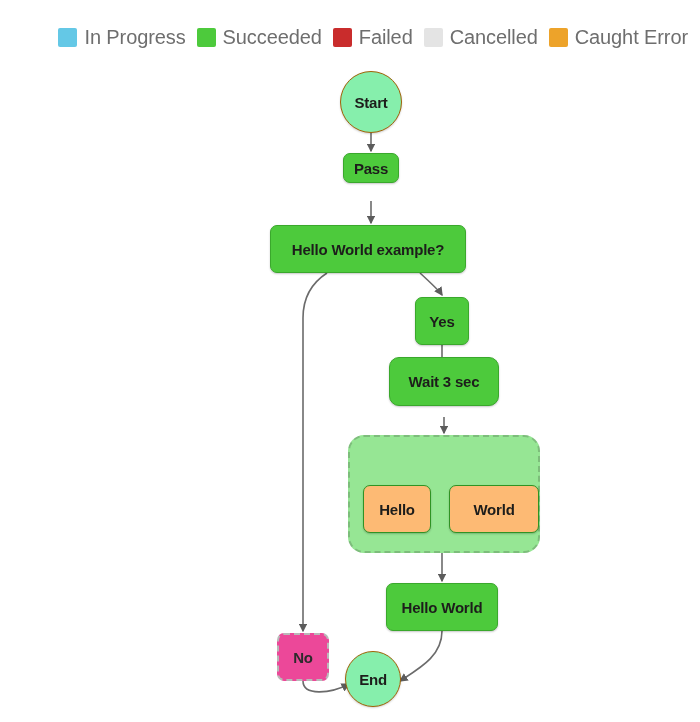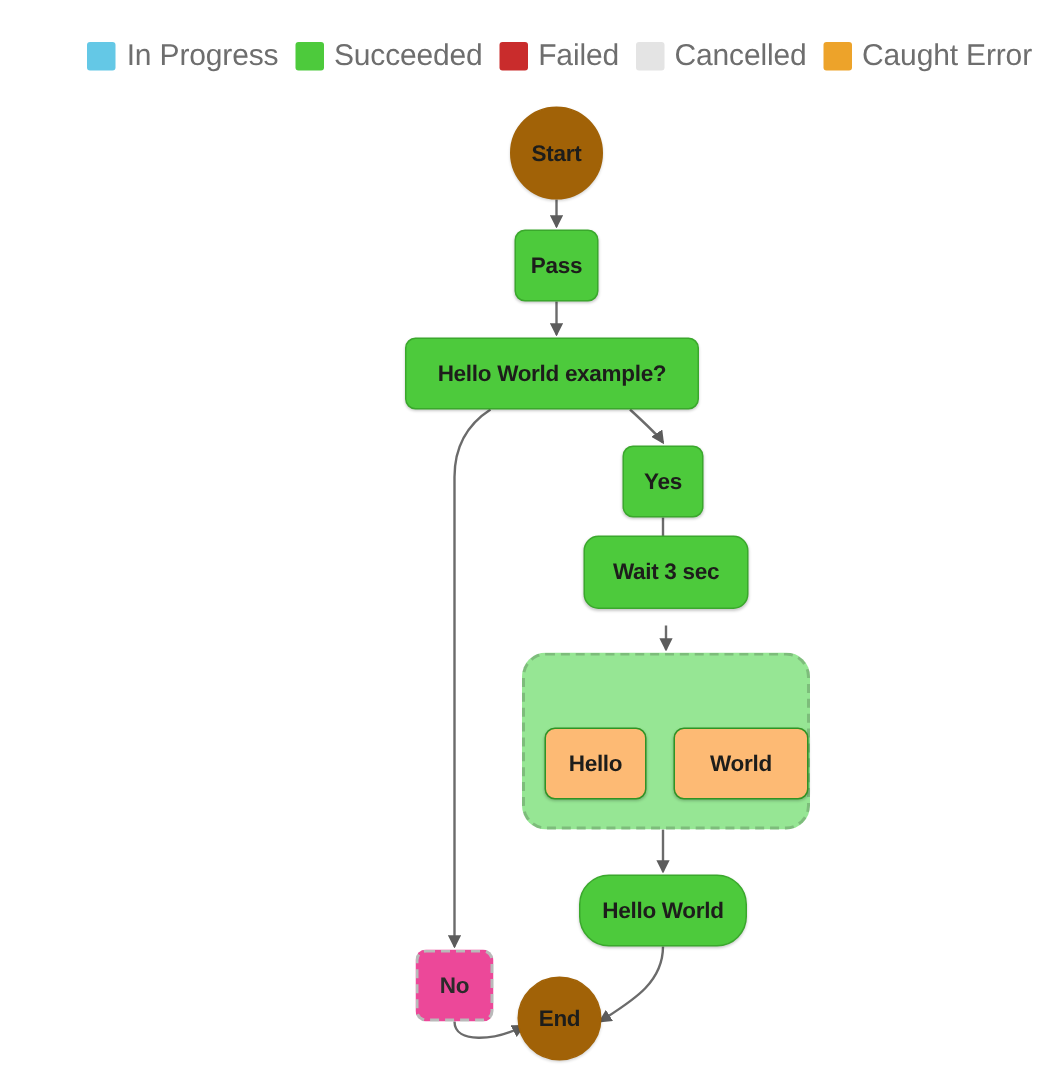--- a/index.html
+++ b/index.html
@@ -73,21 +73,21 @@
     font-size: 15px;
     font-weight: bold;
     color: #1d1d1b;
     text-align: center;
     letter-spacing: -0.2px;
   }
 
   
   .node.terminal {
     border-radius: 50%;
-    background: #a16207;
+    background: #86efac;
     border: 1px solid #a16207;
     box-shadow: 0 1px 2px rgba(0,0,0,0.18);
   }
 
   
   .node.box {
     border-radius: 7px;
     background: #4dca3c;
     border: 1px solid #3aa82c;
     box-shadow: 0 1px 2px rgba(0,0,0,0.22);
@@ -172,21 +172,21 @@
         <path d="M 442 575 C 442 600 420 612 400 625"></path>
       </g>
     </svg>
 
     <div class="group-box" style="left:348px; top:379px; width:192px; height:118px;"></div>
 
     <div class="node terminal" style="left:340px; top:15px; width:62px; height:62px;">
       <span>Start</span>
     </div>
 
-    <div class="node box" style="left:343px; top:97px; width:56px; height:48px;">
+    <div class="node box" style="left:343px; top:97px; width:56px; height:30px;">
       <span>Pass</span>
     </div>
 
     <div class="node box" style="left:415px; top:241px; width:54px; height:48px;">
       <span>Yes</span>
     </div>
 
     <div class="node box" style="left:270px; top:169px; width:196px; height:48px;">
       <span>Hello World example?</span>
     </div>
@@ -200,21 +200,21 @@
     </div>
 
     <div class="node box nested" style="left:449px; top:429px; width:90px; height:48px;">
       <span>World</span>
     </div>
 
     <div class="node cancelled" style="left:277px; top:577px; width:52px; height:48px;">
       <span>No</span>
     </div>
 
-    <div class="node box" style="left:386px; top:527px; width:112px; height:48px;border-radius:20px;">
+    <div class="node box" style="left:386px; top:527px; width:112px; height:48px;">
       <span>Hello World</span>
     </div>
 
     <div class="node terminal" style="left:345px; top:595px; width:56px; height:56px;">
       <span>End</span>
     </div>
 
   </div>
 </div>
 

